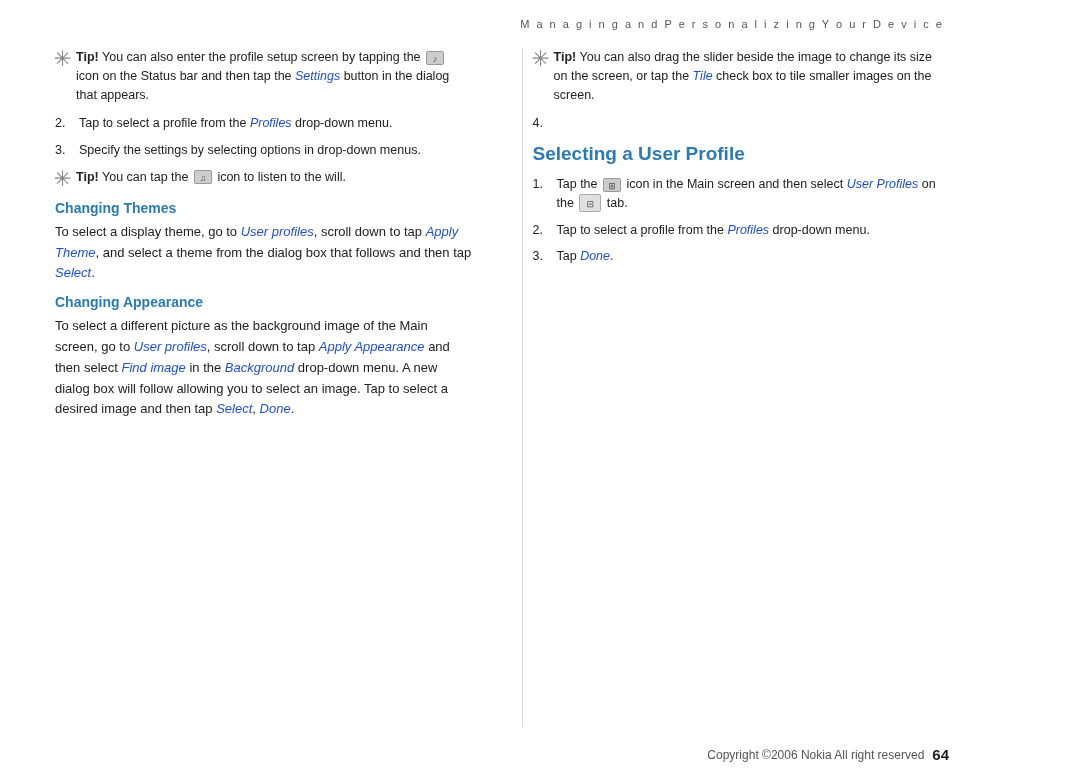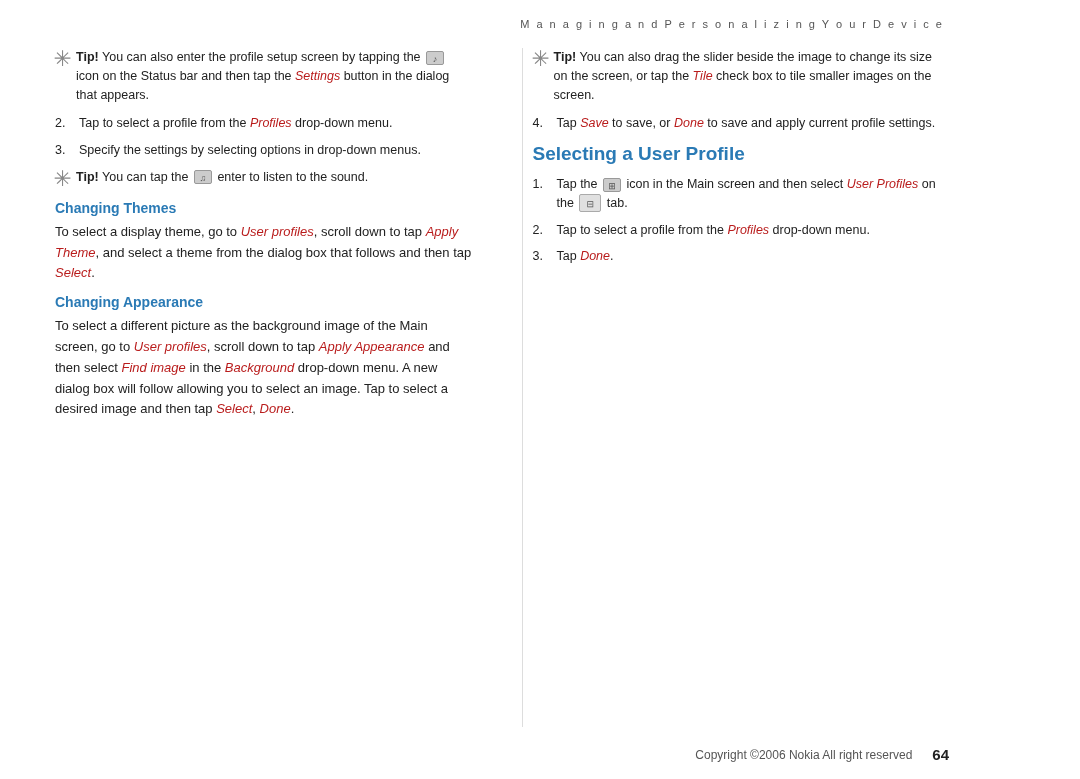--- a/index.html
+++ b/index.html
@@ -51,21 +51,21 @@
       margin-bottom: 10px;
     }
     .tip-text {
       font-size: 12.5px;
       line-height: 1.5;
     }
     .tip-text b {
       font-weight: bold;
     }
     .green-link {
-      color: #b91c1c;
+      color: #1d4ed8;
       font-style: italic;
     }
     .numbered-item {
       display: flex;
       gap: 6px;
       margin-bottom: 8px;
       font-size: 12.5px;
       line-height: 1.5;
     }
     .num {
@@ -120,21 +120,21 @@
       color: #555;
     }
     .footer {
       position: absolute;
       bottom: 16px;
       right: 55px;
       font-size: 12px;
       color: #555;
       display: flex;
       align-items: center;
-      gap: 20px;
+      gap: 8px;
     }
     .page-num {
       font-size: 15px;
       font-weight: bold;
       color: #222;
     }
     .sunburst {
       font-size: 18px;
       color: #888;
       display: inline-block;
@@ -166,21 +166,21 @@
       </div>
 
       <div class="numbered-item">
         <span class="num">3.</span>
         <span>Specify the settings by selecting options in drop-down menus.</span>
       </div>
 
       <div class="tip-block" style="margin-top:8px;">
         <span class="sunburst">✳</span>
         <span class="tip-text">
-          <b>Tip!</b><span> You can tap the </span><span class="inline-icon">♫</span><span> enter to listen to the sound.</span>
+          <b>Tip!</b><span> You can tap the </span><span class="inline-icon">♫</span><span> icon to listen to the will.</span>
         </span>
       </div>
 
       <div class="section-heading">Changing Themes</div>
       <div class="section-body">
         <span>To select a display theme, go to </span><span class="green-link">User profiles</span><span>, scroll down to tap </span><span class="green-link">Apply Theme</span><span>, and select a theme from the dialog box that follows and then tap </span><span class="green-link">Select</span><span>.</span>
       </div>
 
       <div class="section-heading">Changing Appearance</div>
       <div class="section-body">
@@ -193,23 +193,20 @@
 
       <div class="tip-block">
         <span class="sunburst">✳</span>
         <span class="tip-text">
           <b>Tip!</b><span> You can also drag the slider beside the image to change its size on the screen, or tap the </span><span class="green-link">Tile</span><span> check box to tile smaller images on the screen.</span>
         </span>
       </div>
 
       <div class="numbered-item" style="margin-top:6px;">
         <span class="num">4.</span>
-        <span>
-          <span>Tap </span><span class="green-link">Save</span><span> to save, or </span><span class="green-link">Done</span><span> to save and apply current profile settings.</span>
-        </span>
       </div>
 
       <div class="big-heading">Selecting a User Profile</div>
 
       <div class="numbered-item">
         <span class="num">1.</span>
         <span>
           <span>Tap the </span><span class="inline-icon">⊞</span><span> icon in the Main screen and then select </span><span class="green-link">User Profiles</span><span> on the </span><span class="tab-icon">⊟</span><span> tab.</span>
         </span>
       </div>

